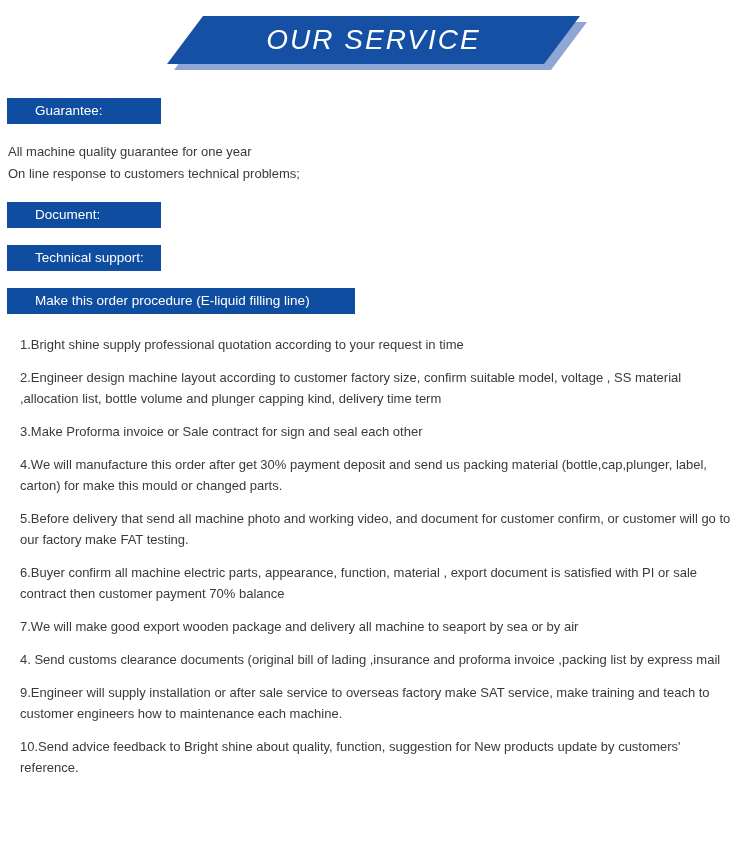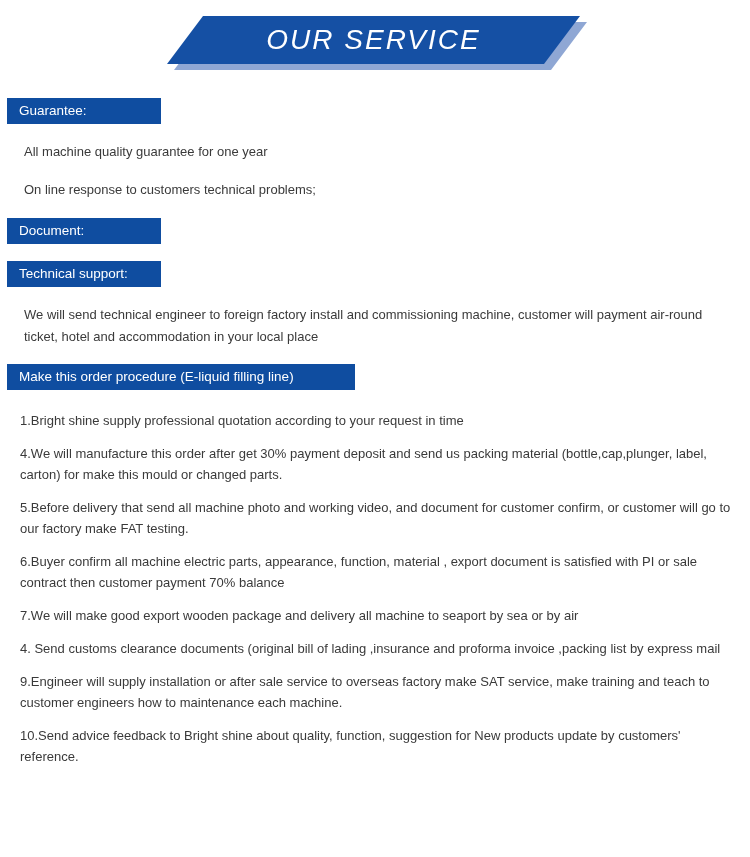--- a/index.html
+++ b/index.html
@@ -24,33 +24,33 @@
     background:#1550a4;
     clip-path:polygon(36px 0, 413px 0, 377px 48px, 0 48px);
     display:flex; align-items:center; justify-content:center;font-style:italic;
   }
   .banner-text { color:#ffffff; font-size:28px; letter-spacing:2px; }
 
   
   .section-bar {
     background:#0f4da0; color:#ffffff;
     font-size:13.5px; height:26px; line-height:26px;
-    padding-left:12px; box-sizing:border-box;
+    padding-left:28px; box-sizing:border-box;
     margin-left:7px;
   }
   .bar-small { width:154px; }
   .bar-wide  { width:348px; }
 
   .mt-26 { margin-top:26px; }
   .mt-17 { margin-top:17px; }
   .mt-14 { margin-top:14px; }
 
   
   .body-block { margin:17px 0 0 8px; width:735px; }
-  .body-block p { margin:16px; font-size:13px; line-height:22px; }
+  .body-block p { margin:0; font-size:13px; line-height:22px; }
 
   .steps-block { margin:20px 0 0 8px; width:736px; }
   .steps-block p { margin:12px; font-size:13px; line-height:21px; }
 </style>
 </head>
 <body>
 
 <div class="banner-wrap">
   <div class="banner-shadow"></div>
   <div class="banner-front">
@@ -66,28 +66,29 @@
   </div>
 </div>
 
 <div>
   <div class="section-bar bar-small mt-17">Document:</div>
 </div>
 
 <div>
   <div class="section-bar bar-small mt-17">Technical support:</div>
   <div class="body-block">
-    <p>We will send technical engineer to foreign factory install and commissioning machine, customer will payment air-round ticket, hotel and accommodation in your local place</p>
   </div>
 </div>
 
 <div>
   <div class="section-bar bar-wide mt-14">Make this order procedure (E-liquid filling line)</div>
   <div class="steps-block">
     <p>1.Bright shine supply professional quotation according to your request in time</p>
+    <p>2.Engineer design machine layout according to customer factory size, confirm suitable model, voltage , SS material ,allocation list, bottle volume and plunger capping kind, delivery time term</p>
+    <p>3.Make Proforma invoice or Sale contract for sign and seal each other</p>
     <p>4.We will manufacture this order after get 30% payment deposit and send us packing material (bottle,cap,plunger, label, carton) for make this mould or changed parts.</p>
     <p>5.Before delivery that send all machine photo and working video, and document for customer confirm, or customer will go to our factory make FAT testing.</p>
     <p>6.Buyer confirm all machine electric parts, appearance, function, material , export document is satisfied with PI or sale contract then customer payment 70% balance</p>
     <p>7.We will make good export wooden package and delivery all machine to seaport by sea or by air</p>
     <p>4. Send customs clearance documents (original bill of lading ,insurance and proforma invoice ,packing list by express mail</p>
     <p>9.Engineer will supply installation or after sale service to overseas factory make SAT service, make training and teach to customer engineers how to maintenance each machine.</p>
     <p>10.Send advice feedback to Bright shine about quality, function, suggestion for New products update by customers' reference.</p>
   </div>
 </div>
 

